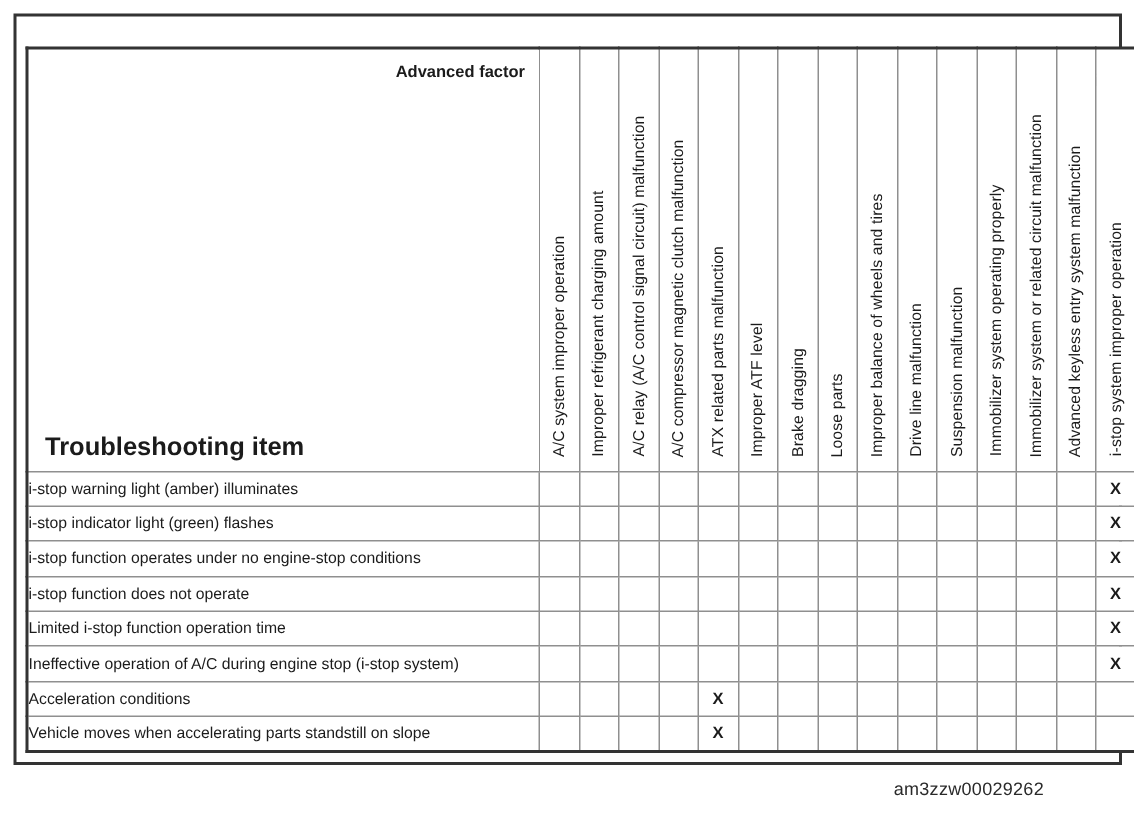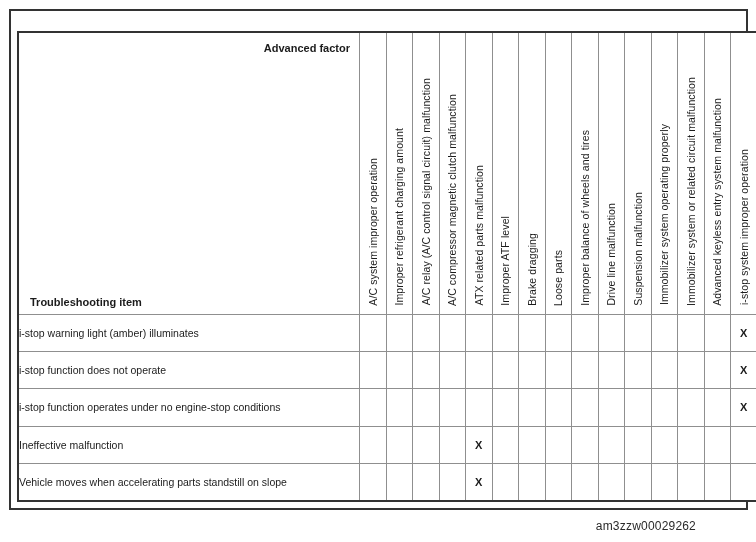--- a/index.html
+++ b/index.html
@@ -56,21 +56,21 @@
     top: 9px;
     right: 9px;
     font-size: 11px;
     font-weight: bold;
     white-space: nowrap;
   }
   .corner-bottom-left {
     position: absolute;
     bottom: 6px;
     left: 11px;
-    font-size: 11px;
+    font-size: 17px;
     font-weight: bold;
     white-space: nowrap;
   }
   tr.header-row { height: 282px; }
   th.factor-th {
     width: 25.5px;
     vertical-align: bottom;
     text-align: center;
     font-weight: normal;
   }
@@ -151,57 +151,111 @@
           <td class="mark-td"></td>
           <td class="mark-td"></td>
           <td class="mark-td"></td>
           <td class="mark-td"></td>
           <td class="mark-td"></td>
           <td class="mark-td"></td>
           <td class="mark-td"></td>
           <td class="mark-td">X</td>
         </tr>
         <tr>
+          <td class="item-td">i-stop indicator light (green) flashes</td>
+          <td class="mark-td"></td>
+          <td class="mark-td"></td>
+          <td class="mark-td"></td>
+          <td class="mark-td"></td>
+          <td class="mark-td"></td>
+          <td class="mark-td"></td>
+          <td class="mark-td"></td>
+          <td class="mark-td"></td>
+          <td class="mark-td"></td>
+          <td class="mark-td"></td>
+          <td class="mark-td"></td>
+          <td class="mark-td"></td>
+          <td class="mark-td"></td>
+          <td class="mark-td"></td>
+          <td class="mark-td">X</td>
+        </tr>
+        <tr>
+          <td class="item-td">i-stop function operates under no engine-stop conditions</td>
+          <td class="mark-td"></td>
+          <td class="mark-td"></td>
+          <td class="mark-td"></td>
+          <td class="mark-td"></td>
+          <td class="mark-td"></td>
+          <td class="mark-td"></td>
+          <td class="mark-td"></td>
+          <td class="mark-td"></td>
+          <td class="mark-td"></td>
+          <td class="mark-td"></td>
+          <td class="mark-td"></td>
+          <td class="mark-td"></td>
+          <td class="mark-td"></td>
+          <td class="mark-td"></td>
+          <td class="mark-td">X</td>
+        </tr>
+        <tr>
           <td class="item-td">i-stop function does not operate</td>
           <td class="mark-td"></td>
           <td class="mark-td"></td>
           <td class="mark-td"></td>
           <td class="mark-td"></td>
           <td class="mark-td"></td>
           <td class="mark-td"></td>
           <td class="mark-td"></td>
           <td class="mark-td"></td>
           <td class="mark-td"></td>
           <td class="mark-td"></td>
           <td class="mark-td"></td>
           <td class="mark-td"></td>
           <td class="mark-td"></td>
           <td class="mark-td"></td>
           <td class="mark-td">X</td>
         </tr>
         <tr>
-          <td class="item-td">i-stop function operates under no engine-stop conditions</td>
-          <td class="mark-td"></td>
-          <td class="mark-td"></td>
-          <td class="mark-td"></td>
-          <td class="mark-td"></td>
-          <td class="mark-td"></td>
-          <td class="mark-td"></td>
-          <td class="mark-td"></td>
-          <td class="mark-td"></td>
-          <td class="mark-td"></td>
-          <td class="mark-td"></td>
-          <td class="mark-td"></td>
-          <td class="mark-td"></td>
-          <td class="mark-td"></td>
-          <td class="mark-td"></td>
-          <td class="mark-td">X</td>
-        </tr>
-        <tr>
-          <td class="item-td">Ineffective malfunction</td>
+          <td class="item-td">Limited i-stop function operation time</td>
+          <td class="mark-td"></td>
+          <td class="mark-td"></td>
+          <td class="mark-td"></td>
+          <td class="mark-td"></td>
+          <td class="mark-td"></td>
+          <td class="mark-td"></td>
+          <td class="mark-td"></td>
+          <td class="mark-td"></td>
+          <td class="mark-td"></td>
+          <td class="mark-td"></td>
+          <td class="mark-td"></td>
+          <td class="mark-td"></td>
+          <td class="mark-td"></td>
+          <td class="mark-td"></td>
+          <td class="mark-td">X</td>
+        </tr>
+        <tr>
+          <td class="item-td">Ineffective operation of A/C during engine stop (i-stop system)</td>
+          <td class="mark-td"></td>
+          <td class="mark-td"></td>
+          <td class="mark-td"></td>
+          <td class="mark-td"></td>
+          <td class="mark-td"></td>
+          <td class="mark-td"></td>
+          <td class="mark-td"></td>
+          <td class="mark-td"></td>
+          <td class="mark-td"></td>
+          <td class="mark-td"></td>
+          <td class="mark-td"></td>
+          <td class="mark-td"></td>
+          <td class="mark-td"></td>
+          <td class="mark-td"></td>
+          <td class="mark-td">X</td>
+        </tr>
+        <tr>
+          <td class="item-td">Acceleration conditions</td>
           <td class="mark-td"></td>
           <td class="mark-td"></td>
           <td class="mark-td"></td>
           <td class="mark-td"></td>
           <td class="mark-td">X</td>
           <td class="mark-td"></td>
           <td class="mark-td"></td>
           <td class="mark-td"></td>
           <td class="mark-td"></td>
           <td class="mark-td"></td>

